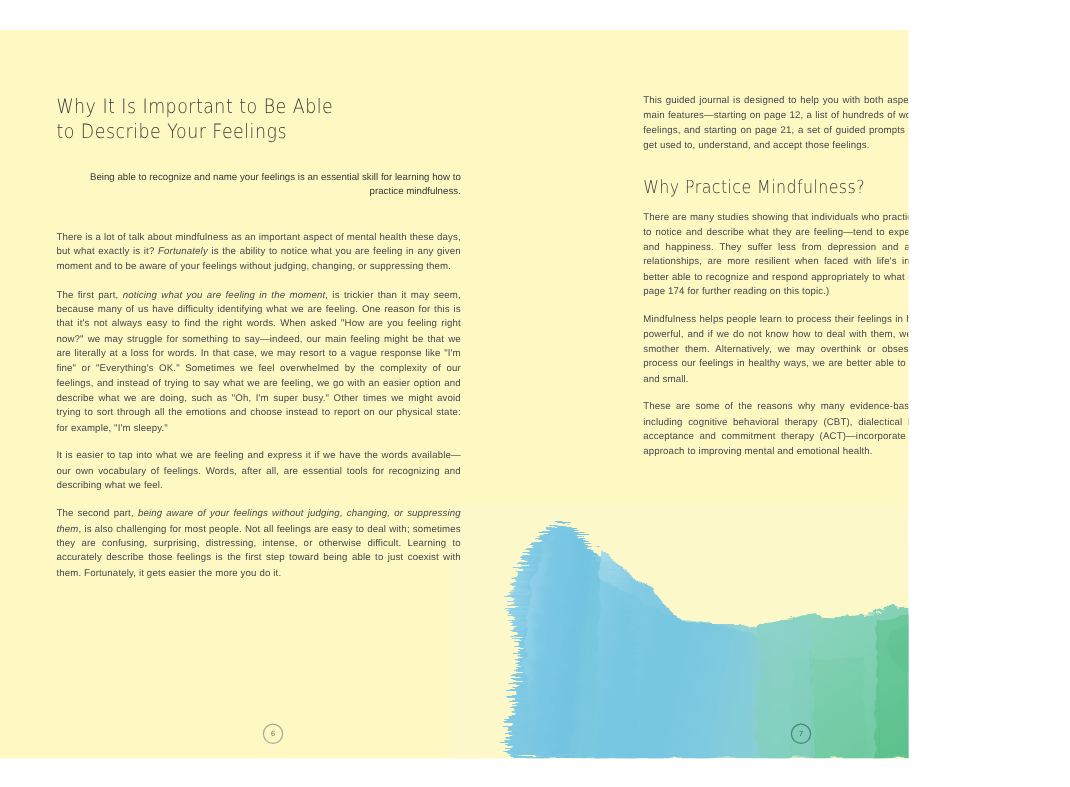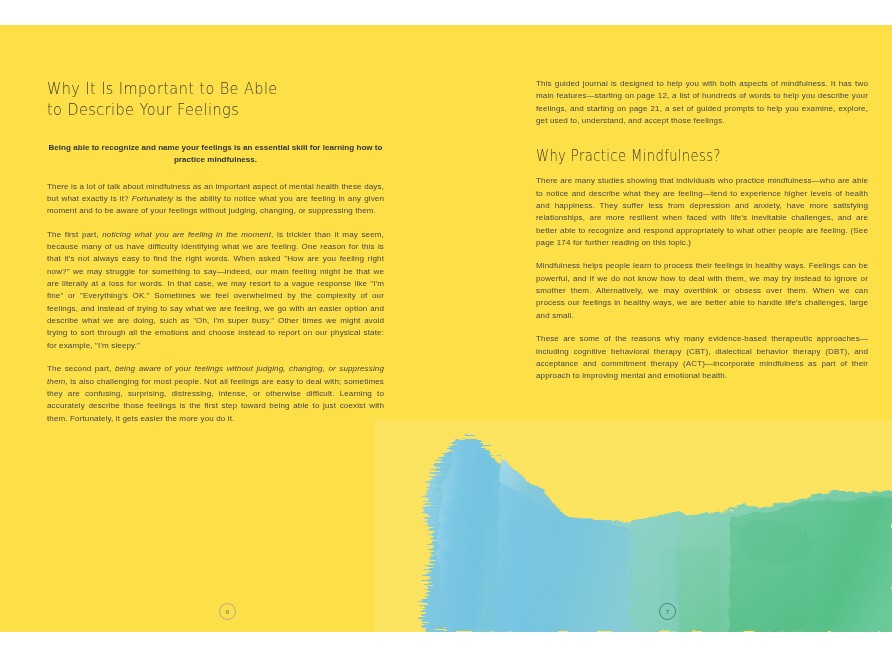--- a/index.html
+++ b/index.html
@@ -12,23 +12,23 @@
     height: 656px;
     overflow: hidden;
     font-family: "Liberation Sans", sans-serif;
   }
 
   
   #spread {
     position: absolute;
     left: 0;
     top: 25px;
-    width: 892px;
+    width: 757px;
     height: 607px;
-    background: #fde047;
+    background: #fef9c3;
     overflow: hidden;
   }
 
   
   #artwork {
     position: absolute;
     left: 375px;
     top: 395px;
     width: 517px;
     height: 212px;
@@ -75,25 +75,25 @@
     line-height: 12.35px;
     letter-spacing: 0.12px;
     color: #46464a;
     text-align: justify;
     -webkit-hyphens: none;
     hyphens: none;
   }
   p.body:last-child { margin-bottom: 0; }
 
   p.lead {
-    font-weight: bold;
+    font-weight: normal;
     color: #35353a;
     letter-spacing: 0.02px;
-    text-align: center;
-    margin-bottom: 14px;
+    text-align: right;
+    margin-bottom: 25px;
   }
 
   em { font-style: italic; }
 
   
   .page-number {
     position: absolute;
     width: 15px;
     height: 15px;
     border: 0.8px solid #a9a79c;
@@ -220,20 +220,21 @@
 
   <div class="column" id="col-left">
 
     <h1 class="chapter-heading">Why It Is Important to Be Able
 to Describe Your Feelings</h1>
 
     <p class="body lead">Being able to recognize and name your feelings is an essential skill for learning how to practice mindfulness.</p>
 
     <p class="body">There is a lot of talk about mindfulness as an important aspect of mental health these days, but what exactly is it? <em>Fortunately</em> is the ability to notice what you are feeling in any given moment and to be aware of your feelings without judging, changing, or suppressing them.</p>
     <p class="body">The first part, <em>noticing what you are feeling in the moment</em>, is trickier than it may seem, because many of us have difficulty identifying what we are feeling. One reason for this is that it's not always easy to find the right words. When asked "How are you feeling right now?" we may struggle for something to say—indeed, our main feeling might be that we are literally at a loss for words. In that case, we may resort to a vague response like "I'm fine" or "Everything's OK." Sometimes we feel overwhelmed by the complexity of our feelings, and instead of trying to say what we are feeling, we go with an easier option and describe what we are doing, such as "Oh, I'm super busy." Other times we might avoid trying to sort through all the emotions and choose instead to report on our physical state: for example, "I'm sleepy."</p>
+    <p class="body">It is easier to tap into what we are feeling and express it if we have the words available—our own vocabulary of feelings. Words, after all, are essential tools for recognizing and describing what we feel.</p>
     <p class="body">The second part, <em>being aware of your feelings without judging, changing, or suppressing them</em>, is also challenging for most people. Not all feelings are easy to deal with; sometimes they are confusing, surprising, distressing, intense, or otherwise difficult. Learning to accurately describe those feelings is the first step toward being able to just coexist with them. Fortunately, it gets easier the more you do it.</p>
   </div>
 
   <div class="column" id="col-right">
 
     <p class="body">This guided journal is designed to help you with both aspects of mindfulness. It has two main features—starting on page 12, a list of hundreds of words to help you describe your feelings, and starting on page 21, a set of guided prompts to help you examine, explore, get used to, understand, and accept those feelings.</p>
 
     <h2 class="section-heading">Why Practice Mindfulness?</h2>
 
     <p class="body">There are many studies showing that individuals who practice mindfulness—who are able to notice and describe what they are feeling—tend to experience higher levels of health and happiness. They suffer less from depression and anxiety, have more satisfying relationships, are more resilient when faced with life's inevitable challenges, and are better able to recognize and respond appropriately to what other people are feeling. (See page 174 for further reading on this topic.)</p>

